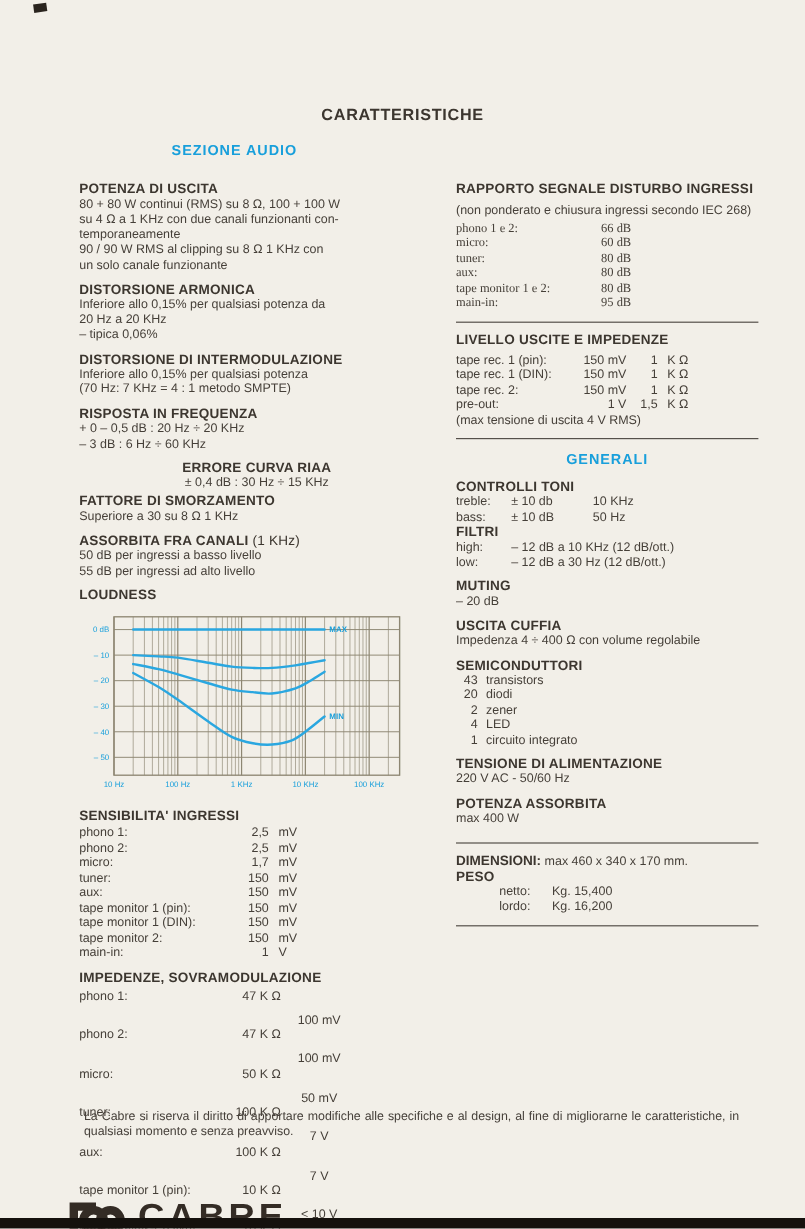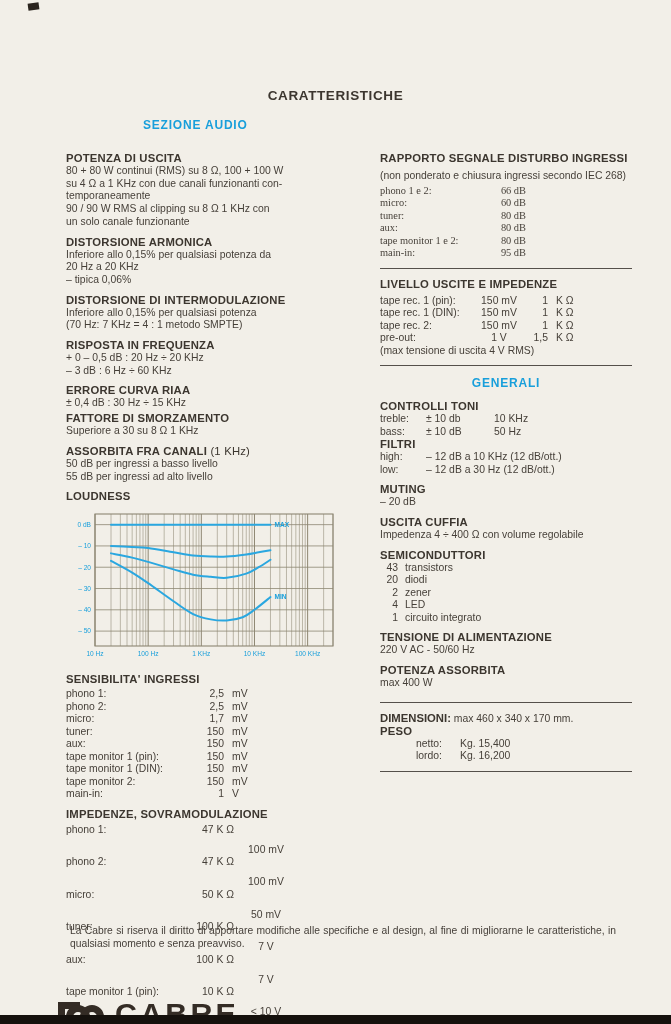--- a/index.html
+++ b/index.html
@@ -36,21 +36,21 @@
   .sens-table .unit{width:26px;margin-left:8px;}
   .imped-table{width:232px;}
   .imped-table .lbl{flex:1;}
   .imped-table .c1{width:58px;text-align:right;}
   .imped-table .c2{width:64px;text-align:center;margin-top:20px;}
   .rapporto-table{width:146px;font-family:Liberation Serif, serif;}
   .rapporto-table .lbl{flex:1;}
   .rapporto-table .val{width:46px;text-align:right;white-space:nowrap;}
   .livello-table{width:216px;}
   .livello-table .lbl{width:96px;}
-  .livello-table .lv{width:46px;text-align:center;}
+  .livello-table .lv{width:46px;text-align:right;}
   .livello-table .in{width:26px;text-align:right;}
   .livello-table .iu{width:28px;margin-left:8px;}
   .toni-table .lbl{width:46px;}
   .toni-table .dev{width:52px;}
   .toni-table .freq{margin-left:16px;}
   .filtri-table .lbl{width:46px;}
   .semi-table .num{width:18px;text-align:right;}
   .semi-table .itm{margin-left:7px;}
   .peso-table .lbl{width:44px;padding-left:36px;}
 
@@ -121,21 +121,21 @@
 
       <div class="sec">
         <div class="sec-title">RISPOSTA IN FREQUENZA</div>
         <div>
 
         <div class="line">+ 0 – 0,5 dB : 20 Hz ÷ 20 KHz</div>
             <div class="line">– 3 dB : 6 Hz ÷ 60 KHz</div>
           </div>
       </div>
 
-      <div class="sec" style="margin-bottom:2px;">
+      <div class="sec" style="margin-bottom:2px;text-align:center;">
         <div class="sec-title">ERRORE CURVA RIAA</div>
         <div>
 
         <div class="line">± 0,4 dB : 30 Hz ÷ 15 KHz</div>
           </div>
       </div>
 
       <div class="sec">
         <div class="sec-title">FATTORE DI SMORZAMENTO</div>
         <div>

